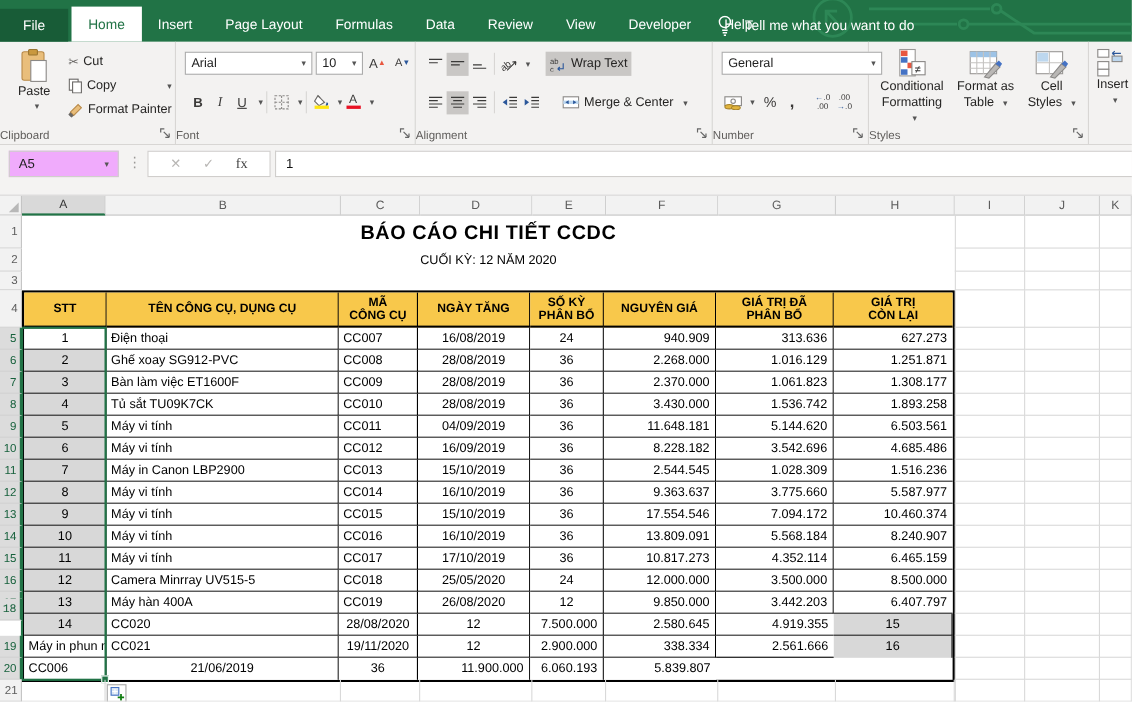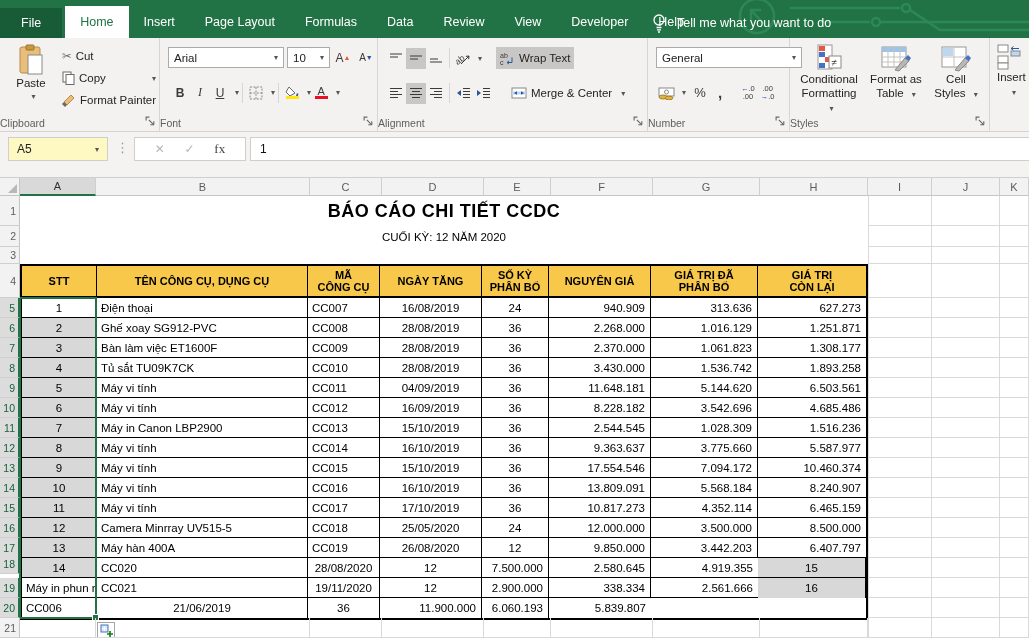--- a/index.html
+++ b/index.html
@@ -29,21 +29,21 @@
   .big{position:absolute;display:flex;flex-direction:column;align-items:center;font-size:11.5px;color:#252423;text-align:center;line-height:14px}
   .vsep{width:1px;height:20px;background:#D8D6D4;margin:0 3px}
   .bar-yellow{width:13px;height:3px;background:#FFE612;margin-top:-1px}
   .bar-red{width:13px;height:3px;background:#E81123;margin-top:-1px}
   .decbtn{display:flex;flex-direction:column;align-items:center;justify-content:center;font-size:7.5px;line-height:8px;color:#3b3a39;height:21px;padding:0 3px}
   .decbtn b{color:#2B579A;font-weight:normal}
   .ff-serif-i{font-family:"Liberation Serif",serif;font-style:italic}
 
   
   .fbar{position:absolute;top:132px;left:0;width:1029px;height:46px;background:#F4F3F2;border-bottom:1px solid #CFCFCF}
-  .namebox{position:absolute;left:8px;top:5px;width:100px;height:24px;background:#fef9c3;border:1px solid #D0CECC;display:flex;align-items:center;padding:0 8px;font-size:12px;color:#222}
+  .namebox{position:absolute;left:8px;top:5px;width:100px;height:24px;background:#f0abfc;border:1px solid #D0CECC;display:flex;align-items:center;padding:0 8px;font-size:12px;color:#222}
   .fdots{position:absolute;left:116px;top:8px;color:#9a9896;font-size:13px}
   .fxbox{position:absolute;left:134px;top:5px;width:112px;height:24px;background:#fff;border:1px solid #D0CECC;display:flex;align-items:center;justify-content:space-around;padding:0 10px}
   .fx-x{color:#B8B6B4;font-size:12px}
   .fx-check{color:#B8B6B4;font-size:12px}
   .fx-fx{font-family:"Liberation Serif",serif;color:#444;font-size:13px}
   .finput{position:absolute;left:250px;top:5px;right:0;height:24px;background:#fff;border:1px solid #D0CECC;border-right:none;display:flex;align-items:center;padding:0 9px;font-size:12px;color:#111}
 
   
   #sheet{position:absolute;top:178px;left:0;width:1029px;height:460px;background:#fff;overflow:hidden}
   .corner{position:absolute;left:0;top:0;width:20px;height:18px;background:#F2F2F2;border-right:1px solid #C5C5C5;border-bottom:1px solid #C5C5C5}
@@ -606,21 +606,21 @@
     <div class="rh sel" style="top: 180px; height: 20px;">8</div>
     <div class="rh sel" style="top: 200px; height: 20px;">9</div>
     <div class="rh sel" style="top: 220px; height: 20px;">10</div>
     <div class="rh sel" style="top: 240px; height: 20px;">11</div>
     <div class="rh sel" style="top: 260px; height: 20px;">12</div>
     <div class="rh sel" style="top: 280px; height: 20px;">13</div>
     <div class="rh sel" style="top: 300px; height: 20px;">14</div>
     <div class="rh sel" style="top: 320px; height: 20px;">15</div>
     <div class="rh sel" style="top: 340px; height: 20px;">16</div>
     <div class="rh sel" style="top: 360px; height: 20px;">17</div>
-    <div class="rh sel" style="top: 376px; height: 20px;">18</div>
+    <div class="rh sel" style="top: 366px; height: 20px; font-family: Liberation Mono, monospace;">18</div>
     <div class="rh sel" style="top: 400px; height: 20px;">19</div>
     <div class="rh sel" style="top: 420px; height: 20px;">20</div>
     <div class="rh" style="top: 440px; height: 20px;">21</div>
     <div class="g first" style="left: 868px; width: 64px; top: 18px; height: 30px;"></div>
     <div class="g" style="left: 932px; width: 68px; top: 18px; height: 30px;"></div>
     <div class="g" style="left: 1000px; width: 29px; top: 18px; height: 30px;"></div>
     <div class="g first" style="left: 868px; width: 64px; top: 48px; height: 21px;"></div>
     <div class="g" style="left: 932px; width: 68px; top: 48px; height: 21px;"></div>
     <div class="g" style="left: 1000px; width: 29px; top: 48px; height: 21px;"></div>
     <div class="g first" style="left: 868px; width: 64px; top: 69px; height: 17px;"></div>

